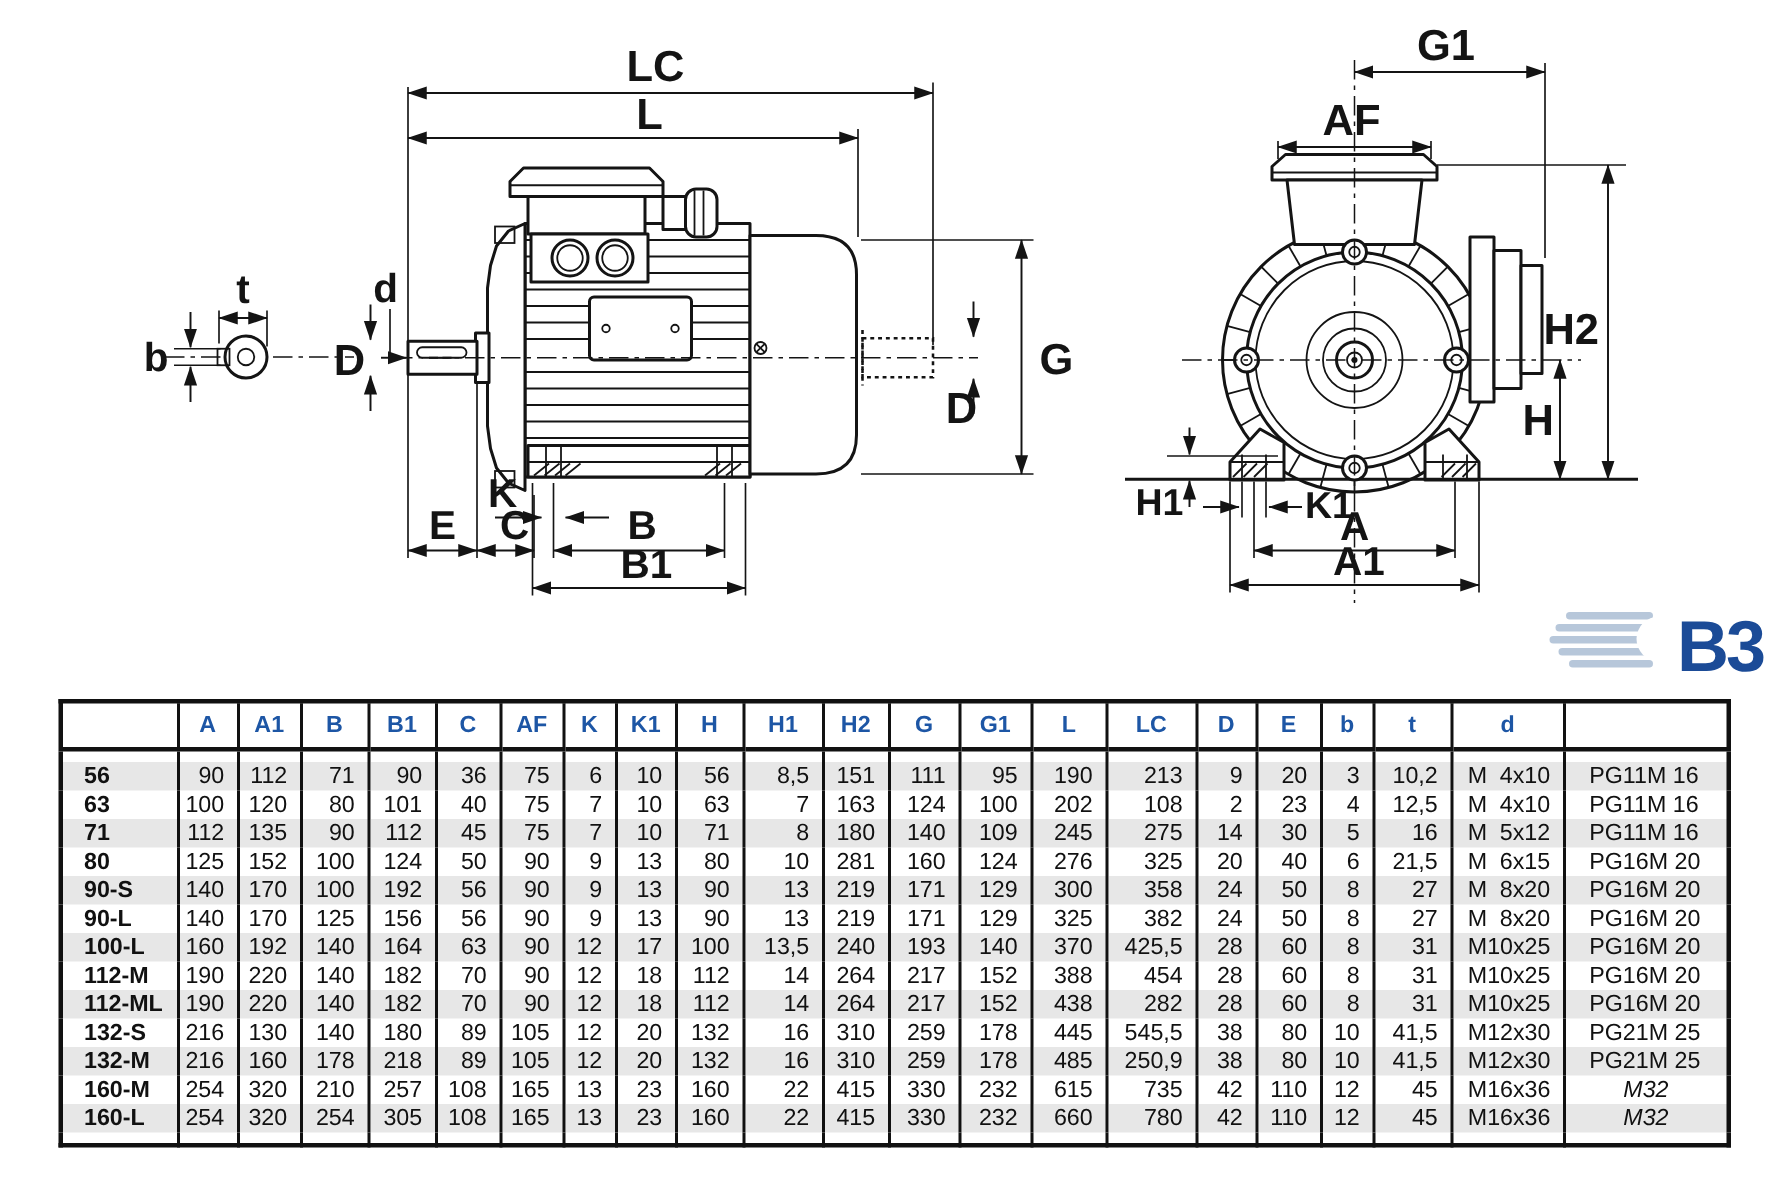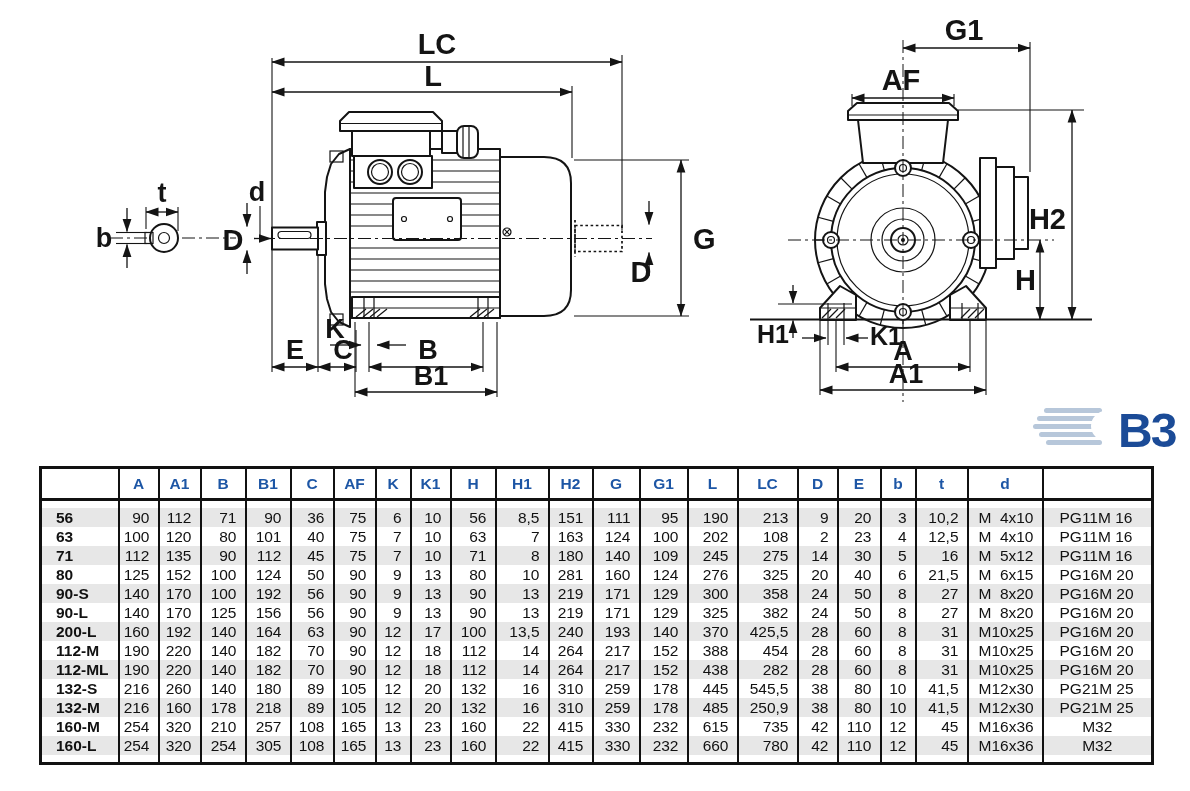--- a/index.html
+++ b/index.html
@@ -25,21 +25,21 @@
   #dim-table{position:absolute;left:39px;top:466px;width:1112px;border-collapse:collapse;table-layout:fixed;border:3px solid #111;}
   #dim-table th{color:#1d56a5;font-size:15.5px;font-weight:bold;height:29px;border-bottom:3px solid #111;text-align:center;padding:0;}
   #dim-table td{font-size:15.5px;height:19px;line-height:19px;padding:0;color:#111;white-space:nowrap;overflow:hidden;}
   #dim-table th + th, #dim-table td + td{border-left:2px solid #111;}
   #dim-table tr.stripe td{background:#e7e7e7;}
   #dim-table tr.spacer td{height:7px;background:#fff;}
   #dim-table td.size{font-weight:bold;text-align:left;padding-left:14px;}
   #dim-table td.num{text-align:right;padding-right:8px;}
   #dim-table td.key div{display:flex;justify-content:space-between;padding:0 8px 0 10px;}
   #dim-table td.gland div.two{display:flex;justify-content:flex-start;padding:0 16px;}
-  #dim-table td.gland div.one{display:flex;justify-content:center;}
+  #dim-table td.gland div.one{display:flex;justify-content:center;font-style:italic;}
 </style>
 </head>
 <body>
 
 
 
 <svg id="drawing" width="1190" height="462" viewBox="0 0 1190 462">
   <defs>
     <marker id="ah" viewBox="0 0 13 10" markerWidth="13" markerHeight="10" refX="12.5" refY="5" orient="auto-start-reverse" markerUnits="userSpaceOnUse">
       <path d="M13,5 L0,0.6 L0,9.4 Z" fill="#141414"></path>
@@ -595,21 +595,21 @@
           </div>
         </td>
         <td class="gland">
           <div class="two">
             <span>PG16</span>
             <span>M 20</span>
           </div>
         </td>
       </tr>
       <tr class="stripe">
-        <td class="size">200-L</td>
+        <td class="size">100-L</td>
         <td class="num">160</td>
         <td class="num">192</td>
         <td class="num">140</td>
         <td class="num">164</td>
         <td class="num">63</td>
         <td class="num">90</td>
         <td class="num">12</td>
         <td class="num">17</td>
         <td class="num">100</td>
         <td class="num">13,5</td>
@@ -699,21 +699,21 @@
         <td class="gland">
           <div class="two">
             <span>PG16</span>
             <span>M 20</span>
           </div>
         </td>
       </tr>
       <tr class="">
         <td class="size">132-S</td>
         <td class="num">216</td>
-        <td class="num">260</td>
+        <td class="num">130</td>
         <td class="num">140</td>
         <td class="num">180</td>
         <td class="num">89</td>
         <td class="num">105</td>
         <td class="num">12</td>
         <td class="num">20</td>
         <td class="num">132</td>
         <td class="num">16</td>
         <td class="num">310</td>
         <td class="num">259</td>

